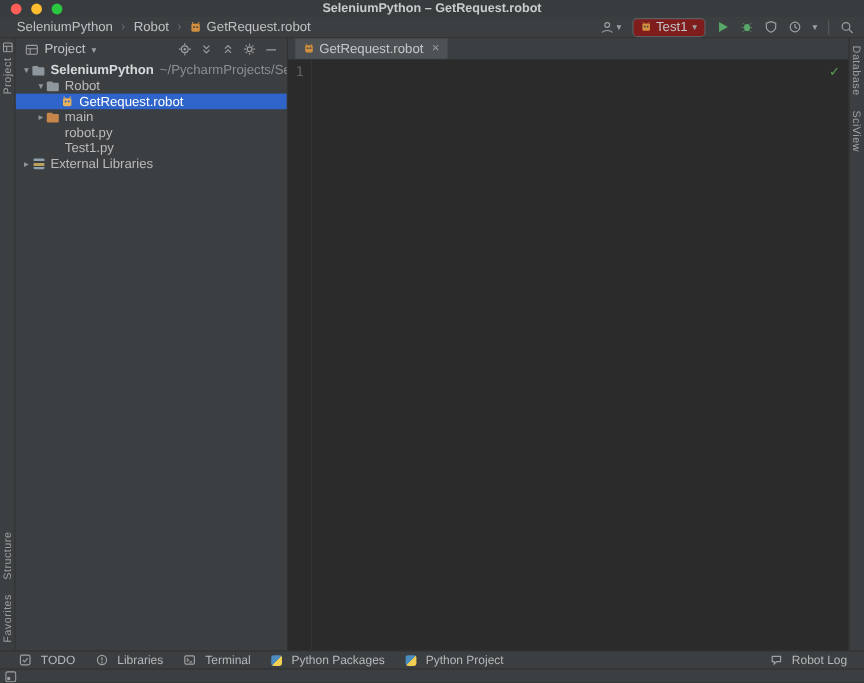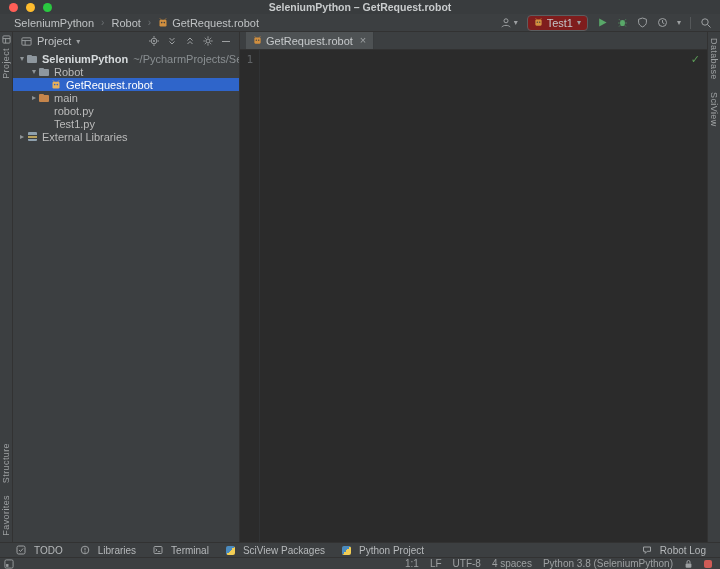--- a/index.html
+++ b/index.html
@@ -342,21 +342,21 @@
         <span>
             <svg width="10" height="10" viewBox="0 0 10 10">
               <rect x="1" y="1.5" width="8" height="7" rx="1" fill="none" stroke="#9da0a2"></rect>
               <path d="M2.6 3.8L4 5 2.6 6.2M4.8 6.6h2.4" fill="none" stroke="#9da0a2"></path>
             </svg>
           </span>
         <span>Terminal</span>
       </span>
       <span class="tool-btn">
         <span class="py" style="width:9px;height:9px"></span>
-        <span>SciView Packages</span>
+        <span>Python Packages</span>
       </span>
       <span class="tool-btn">
         <span class="py" style="width:9px;height:9px"></span>
         <span>Python Project</span>
       </span>
     </div>
     <div class="bt-right">
       <span class="tool-btn">
         <span>
             <svg width="10" height="10" viewBox="0 0 10 10">
@@ -368,29 +368,15 @@
     </div>
   </div>
 
   <div class="statusbar">
     <span>
         <svg width="10" height="10" viewBox="0 0 11 11">
           <rect x="1" y="1" width="9" height="9" rx="1.5" fill="none" stroke="#9da0a2"></rect>
           <rect x="2.3" y="5.6" width="2.6" height="3" fill="#9da0a2"></rect>
         </svg>
       </span>
-    <div class="sb-right">
-      <span>1:1</span>
-      <span>LF</span>
-      <span>UTF-8</span>
-      <span>4 spaces</span>
-      <span>Python 3.8 (SeleniumPython)</span>
-      <span>
-          <svg width="9" height="10" viewBox="0 0 9 10">
-            <path d="M3 4.5V3a1.5 1.5 0 013 0v1.5" fill="none" stroke="#9da0a2"></path>
-            <rect x="1.6" y="4.5" width="5.8" height="4.3" rx="1" fill="#9da0a2"></rect>
-          </svg>
-        </span>
-      <span class="red-dot"></span>
-    </div>
   </div>
 
 </div>
 
 </body></html>

